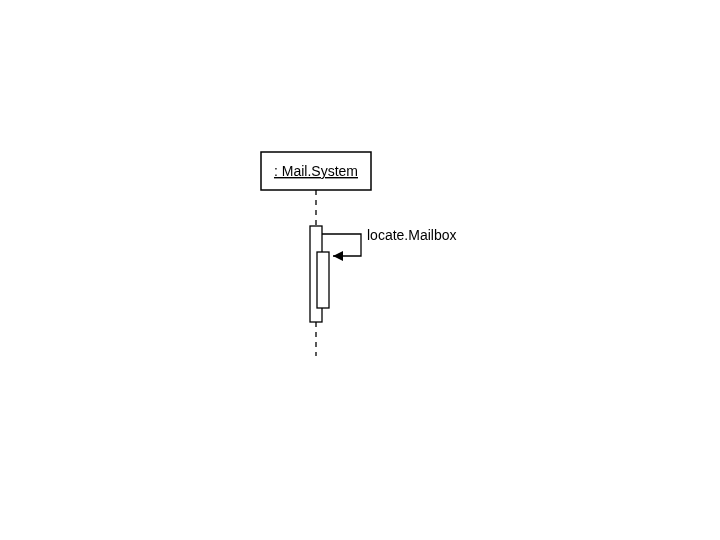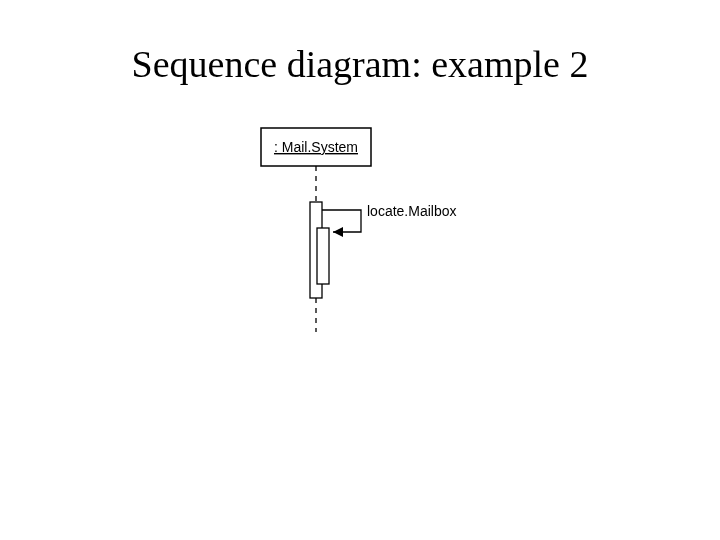--- a/index.html
+++ b/index.html
@@ -21,39 +21,38 @@
     top: 42px;
     left: 0;
     width: 720px;
     text-align: center;
     font-size: 38px;
     font-weight: 400;
   }
   .diagram {
     position: absolute;
     left: 255px;
-    top: 124px;
+    top: 148px;
     width: 238px;
     height: 212px;
   }
   .caption {
     position: absolute;
     left: 70px;
     top: 390px;
     width: 590px;
     font-size: 21px;
     line-height: 1.25;
   }
 </style>
 </head>
 <body>
 
 <div class="slide">
 
-  <div class="title">Sequence diagram: example 2</div>
 
   <div class="diagram">
     <svg width="238" height="212" viewBox="0 0 238 212">
 
       <rect x="6" y="4" width="110" height="38" fill="#ffffff" stroke="#000" stroke-width="1.5"></rect>
       <text x="61" y="28" text-anchor="middle" font-family="Arial, Helvetica, sans-serif" font-size="14" fill="#000" text-decoration="underline">: Mail.System</text>
 
       <line x1="61" y1="42" x2="61" y2="78" stroke="#000" stroke-width="1.3" stroke-dasharray="5 5"></line>
 
       <rect x="55" y="78" width="12" height="96" fill="#ffffff" stroke="#000" stroke-width="1.3"></rect>

